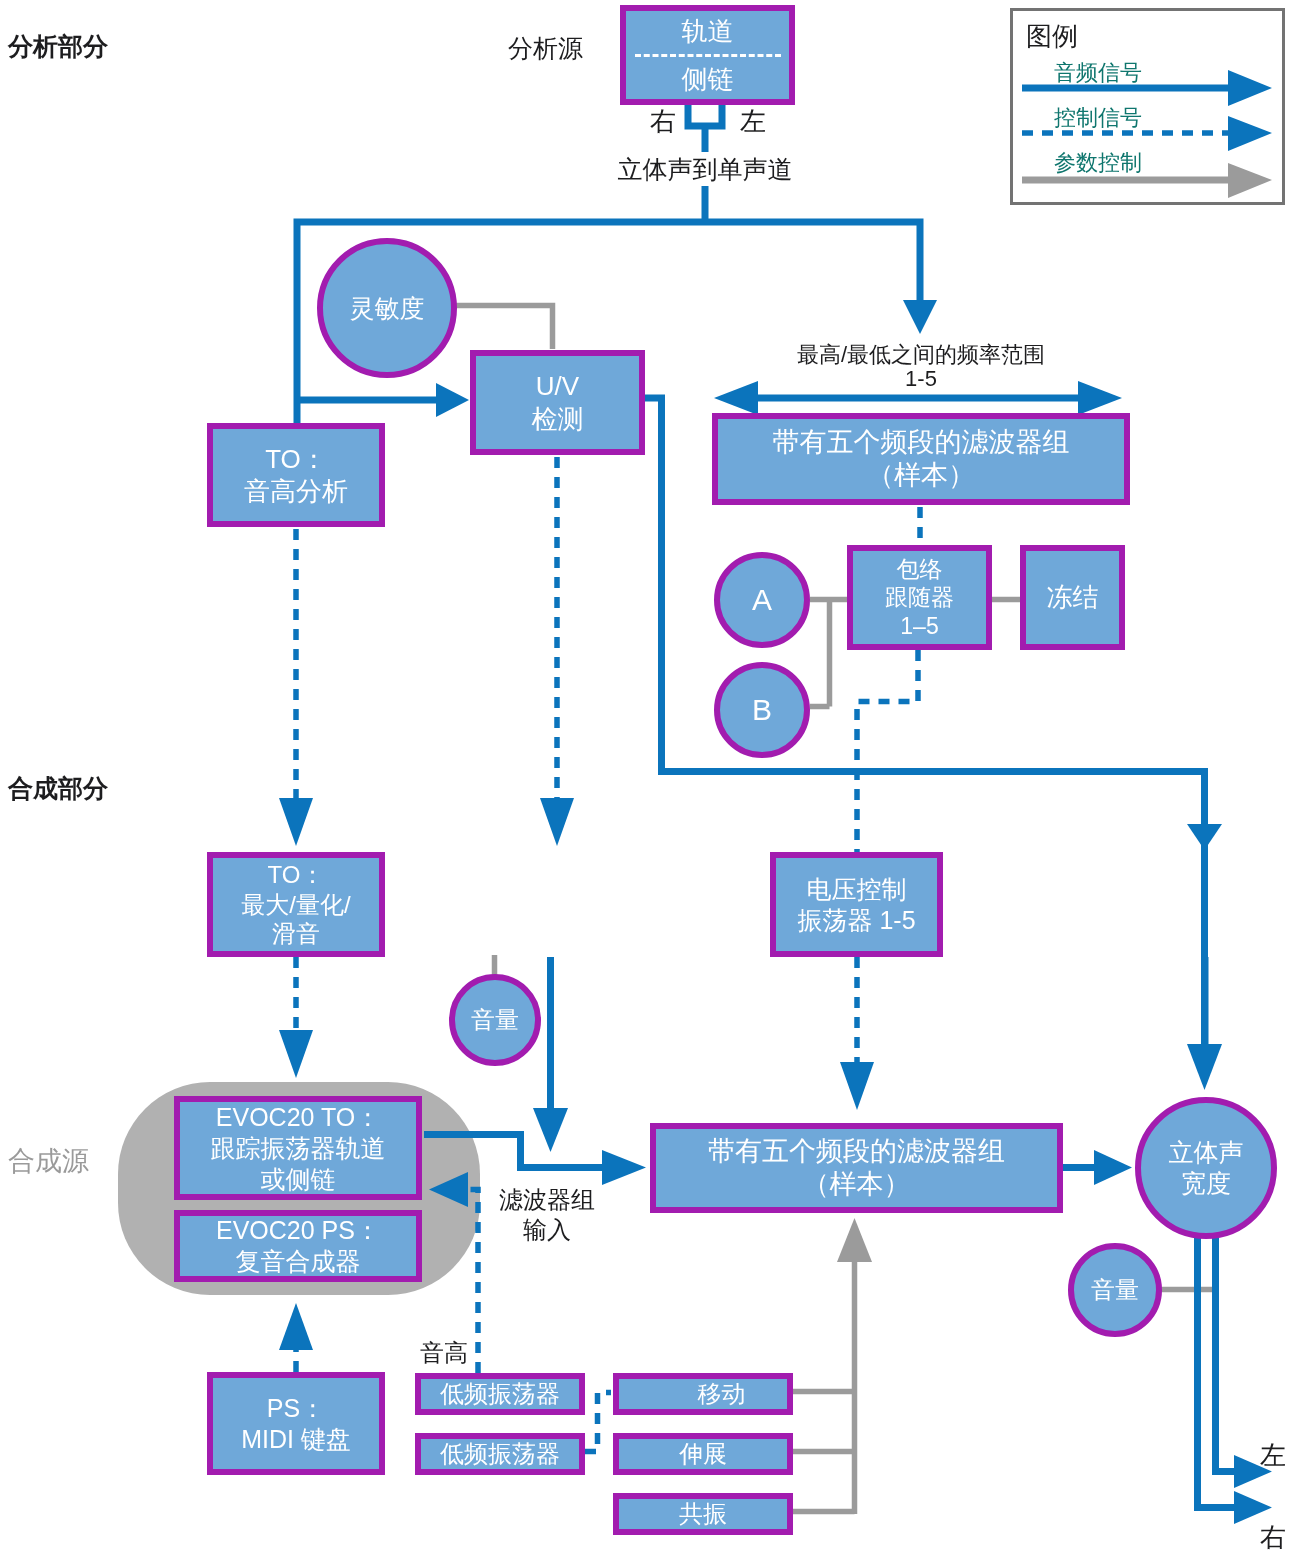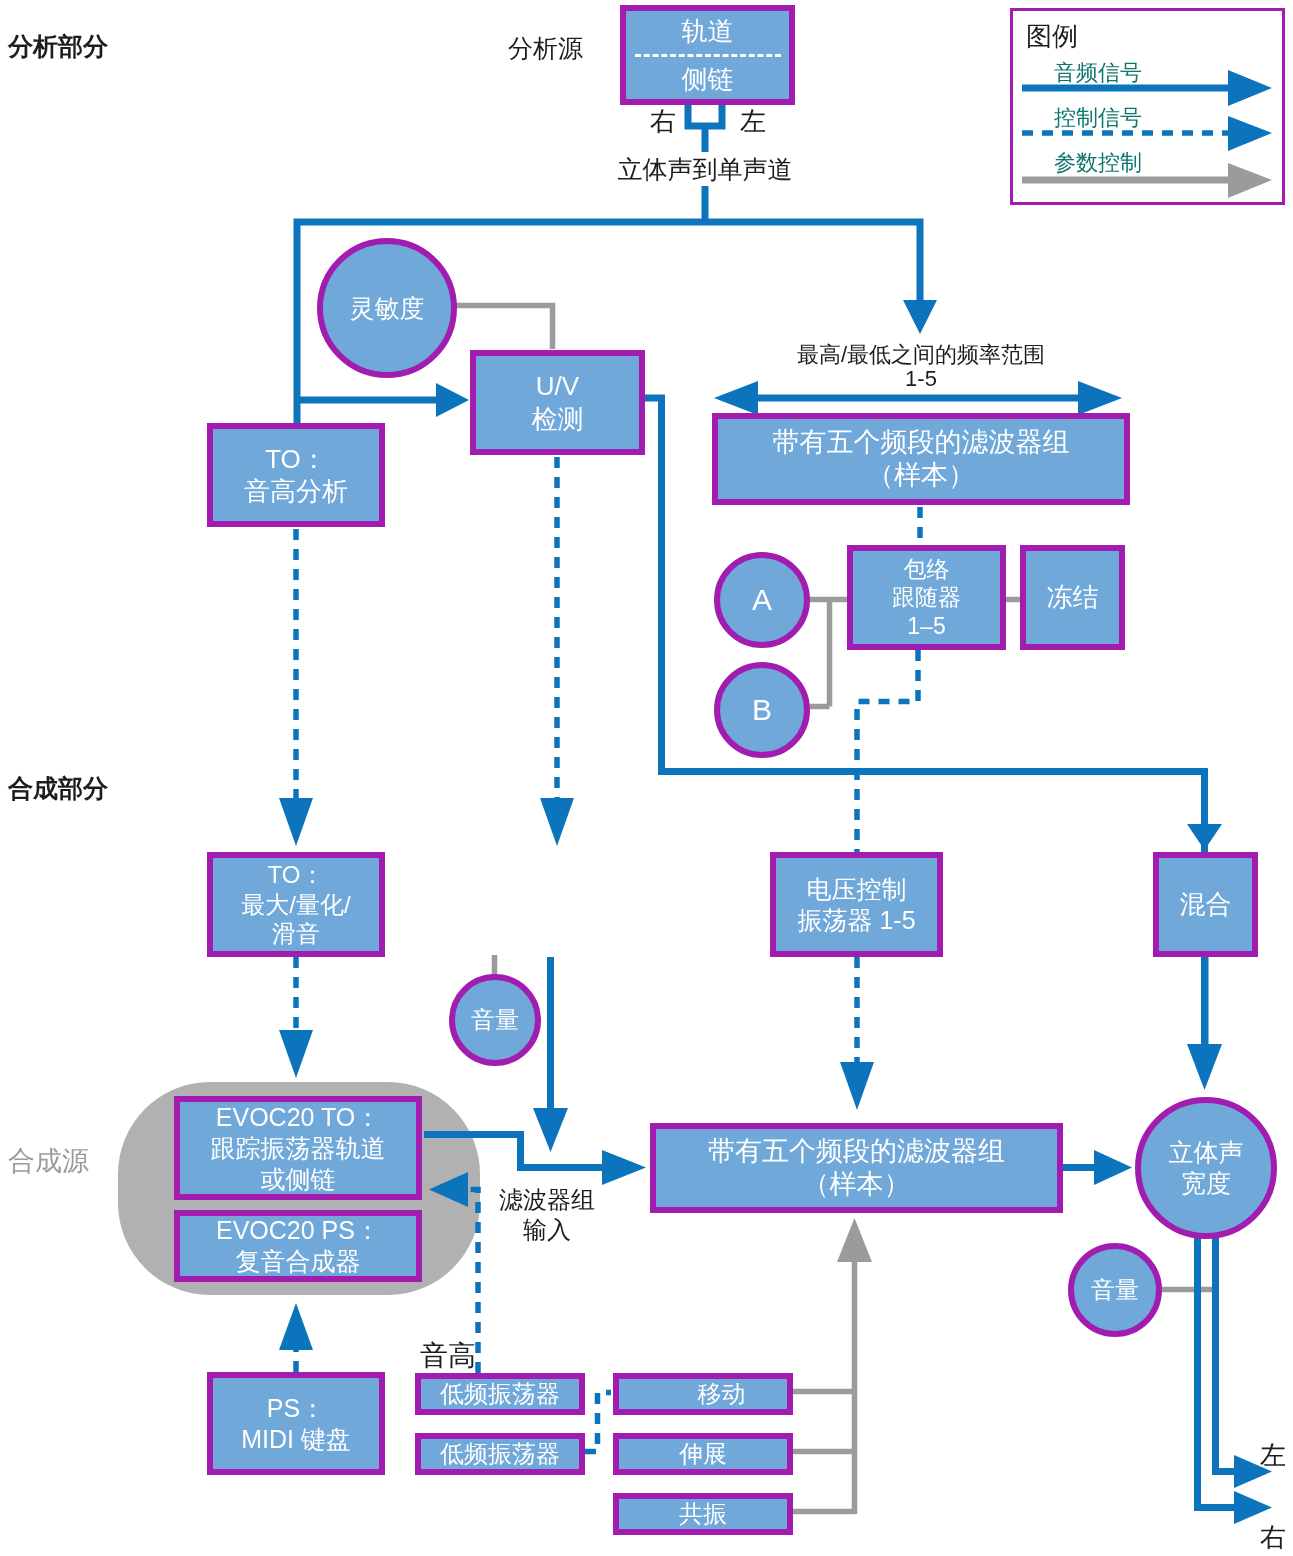--- a/index.html
+++ b/index.html
@@ -12,21 +12,21 @@
         color:#ffffff;text-align:center;z-index:3;}
   .circle{border-radius:50%;}
   .ln{line-height:1.24;white-space:nowrap;} .fs23 .ln{font-size:23px;} .fs24 .ln{font-size:24px;}
   .fs25 .ln{font-size:25px;} .fs26 .ln{font-size:26px;} .fs27 .ln{font-size:27px;}
   .fs30 .ln{font-size:30px;}
   .divider{width:146px;border-top:3px dashed #ffffff;margin:6px 0;}
   .lbl{position:absolute;color:#1d1d1f;z-index:4;white-space:nowrap;}
   .lbl.center{text-align:center;}
   .bold{font-weight:bold;}
   .graytxt{color:#9a9a9a;}
-  .legend{position:absolute;left:1010px;top:8px;width:275px;height:197px;border:3px solid #a21caf;
+  .legend{position:absolute;left:1010px;top:8px;width:275px;height:197px;border:3px solid #737373;
           box-sizing:border-box;z-index:3;background:transparent;}
   .legend .title{position:absolute;left:13px;top:8px;font-size:26px;color:#1d1d1f;}
   .legend .item{position:absolute;left:13px;font-size:22px;color:#0f766e;margin-left:28px;}
 </style>
 </head>
 <body>
 
 <div id="canvas">
 
   <div class="group" style="left:118px;top:1082px;width:362px;height:213px;"></div>
@@ -109,21 +109,21 @@
   <div class="lbl bold" style="left:8px;top:772px;font-size:25px;">合成部分</div>
   <div class="lbl graytxt" style="left:8px;top:1143px;font-size:27px;">合成源</div>
 
   <div class="lbl" style="left:650px;top:104px;font-size:26px;">右</div>
   <div class="lbl" style="left:740px;top:104px;font-size:26px;">左</div>
   <div class="lbl center" style="left:605px;top:153px;width:200px;font-size:25px;">立体声到单声道</div>
   <div class="lbl center" style="left:712px;top:340px;width:418px;font-size:22px;">最高/最低之间的频率范围</div>
   <div class="lbl center" style="left:712px;top:366px;width:418px;font-size:22px;">1-5</div>
   <div class="lbl center" style="left:492px;top:1184px;width:110px;font-size:24px;">滤波器组</div>
   <div class="lbl center" style="left:492px;top:1214px;width:110px;font-size:24px;">输入</div>
-  <div class="lbl" style="left:420px;top:1337px;font-size:28px;">音高</div>
+  <div class="lbl" style="left:420px;top:1337px;font-size:24px;">音高</div>
   <div class="lbl" style="left:1260px;top:1438px;font-size:26px;">左</div>
   <div class="lbl" style="left:1260px;top:1520px;font-size:26px;">右</div>
 
   <div class="node fs26" style="left:620px;top:5px;width:175px;height:100px;">
     <div class="ln">轨道</div>
     <div class="divider"></div>
     <div class="ln">侧链</div>
   </div>
 
   <div class="node fs26" style="left:470px;top:350px;width:175px;height:105px;">
@@ -134,21 +134,21 @@
   <div class="node fs26" style="left:207px;top:423px;width:178px;height:104px;">
     <div class="ln">TO：</div>
     <div class="ln">音高分析</div>
   </div>
 
   <div class="node fs27" style="left:712px;top:413px;width:418px;height:92px;">
     <div class="ln">带有五个频段的滤波器组</div>
     <div class="ln">（样本）</div>
   </div>
 
-  <div class="node fs23" style="left:847px;top:545px;width:159px;height:105px;">
+  <div class="node fs23" style="left:847px;top:545px;width:145px;height:105px;">
     <div class="ln">包络</div>
     <div class="ln">跟随器</div>
     <div class="ln">1–5</div>
   </div>
 
   <div class="node fs26" style="left:1020px;top:545px;width:105px;height:105px;">
     <div class="ln">冻结</div>
   </div>
 
   <div class="node fs24" style="left:207px;top:852px;width:178px;height:105px;">
@@ -156,23 +156,20 @@
     <div class="ln">最大/量化/</div>
     <div class="ln">滑音</div>
   </div>
 
 
   <div class="node fs25" style="left:770px;top:852px;width:173px;height:105px;">
     <div class="ln">电压控制</div>
     <div class="ln">振荡器 1-5</div>
   </div>
 
-  <div class="node fs26" style="left:1153px;top:852px;width:105px;height:105px;">
-    <div class="ln">混合</div>
-  </div>
 
   <div class="node fs25" style="left:174px;top:1096px;width:248px;height:104px;">
     <div class="ln">EVOC20 TO：</div>
     <div class="ln">跟踪振荡器轨道</div>
     <div class="ln">或侧链</div>
   </div>
 
   <div class="node fs25" style="left:174px;top:1210px;width:248px;height:72px;">
     <div class="ln">EVOC20 PS：</div>
     <div class="ln">复音合成器</div>

